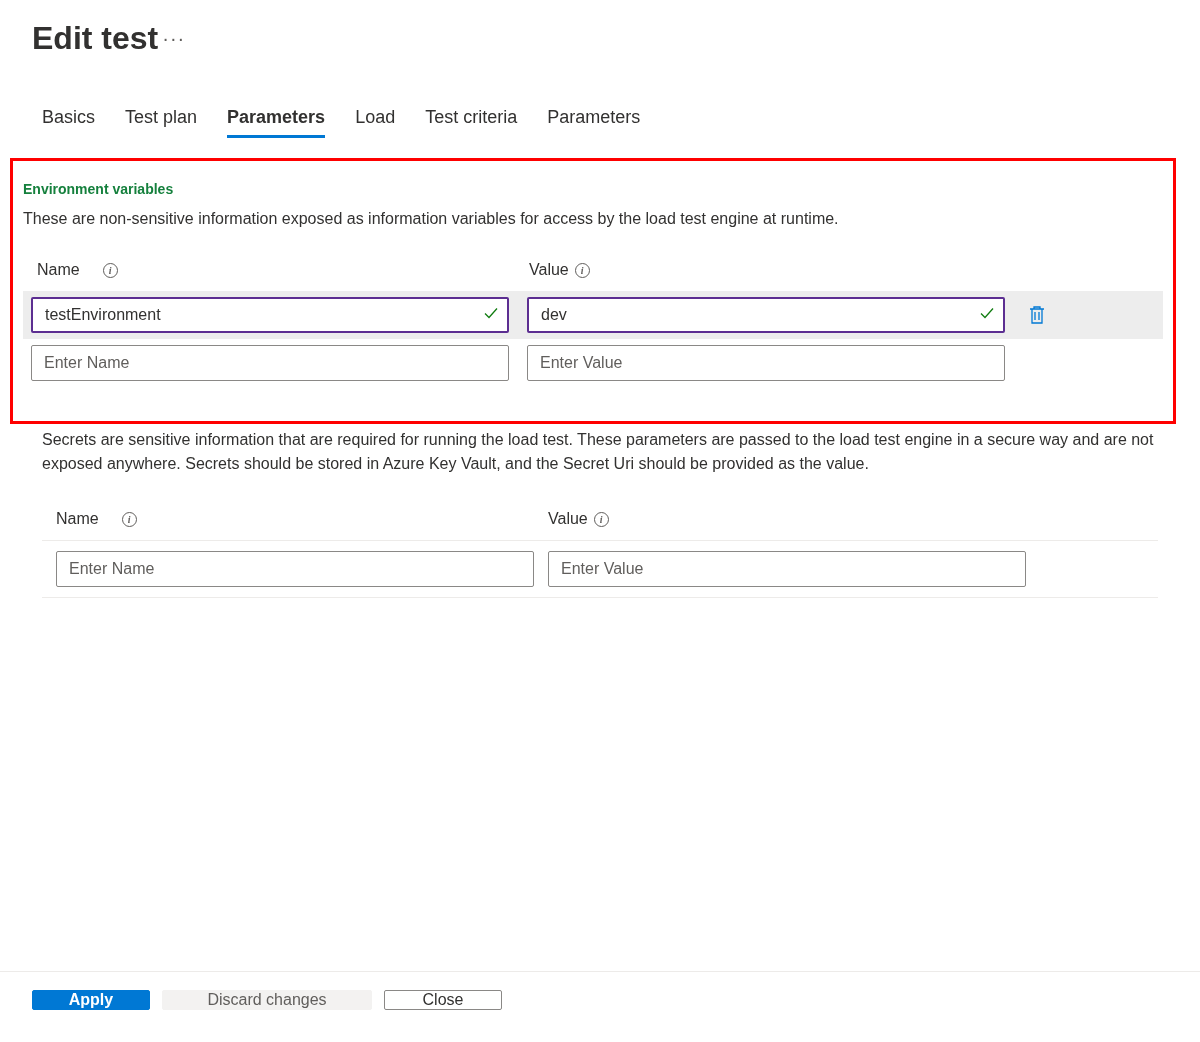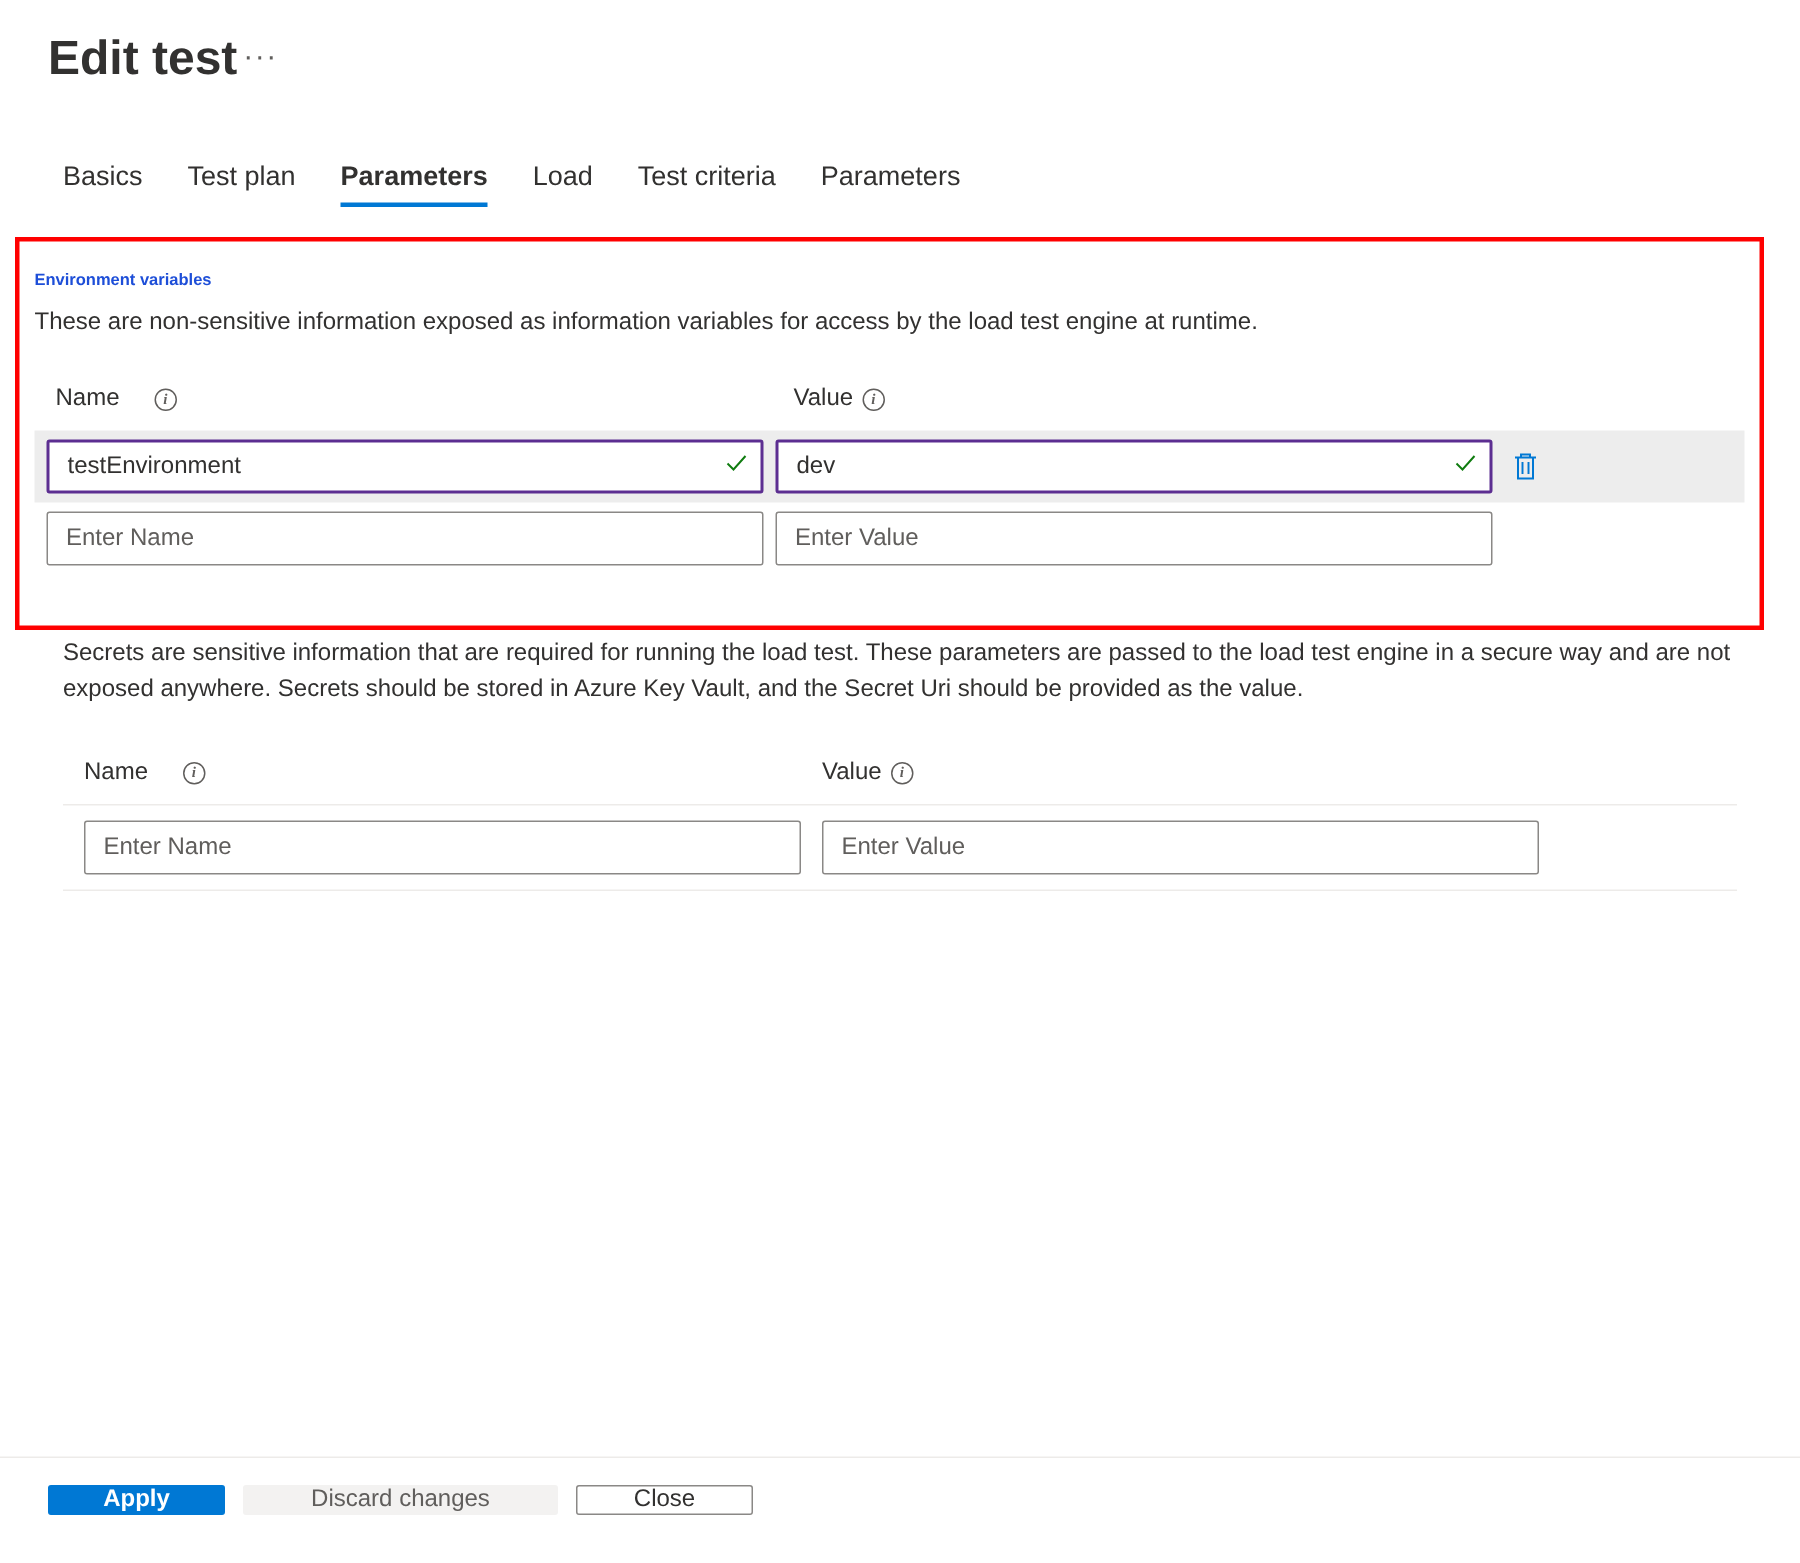--- a/index.html
+++ b/index.html
@@ -64,23 +64,23 @@
     .highlight-box {
       border: 3px solid #ff0000;
       padding: 20px 10px 14px 10px;
       margin-left: -22px;
       margin-right: -8px;
     }
     .section {
       margin-bottom: 20px;
     }
     .section-title {
-      font-size: 11px;
+      font-size: 14px;
       font-weight: 700;
-      color: #1d4ed8;
+      color: #15803d;
       margin-bottom: 10px;
     }
     .section-desc {
       font-size: 16px;
       color: #323130;
       margin-bottom: 26px;
       line-height: 1.5;
     }
     .columns-header {
       display: flex;
@@ -112,21 +112,21 @@
       align-items: center;
       justify-content: center;
       font-size: 10px;
       font-style: italic;
       font-family: Georgia, serif;
       color: #605e5c;
       font-weight: bold;
     }
     .row {
       display: flex;
-      gap: 8px;
+      gap: 18px;
       padding: 6px 8px;
       align-items: center;
     }
     .row.filled {
       background: #ededed;
     }
     .input-wrap {
       flex: 0 0 478px;
       position: relative;
     }

